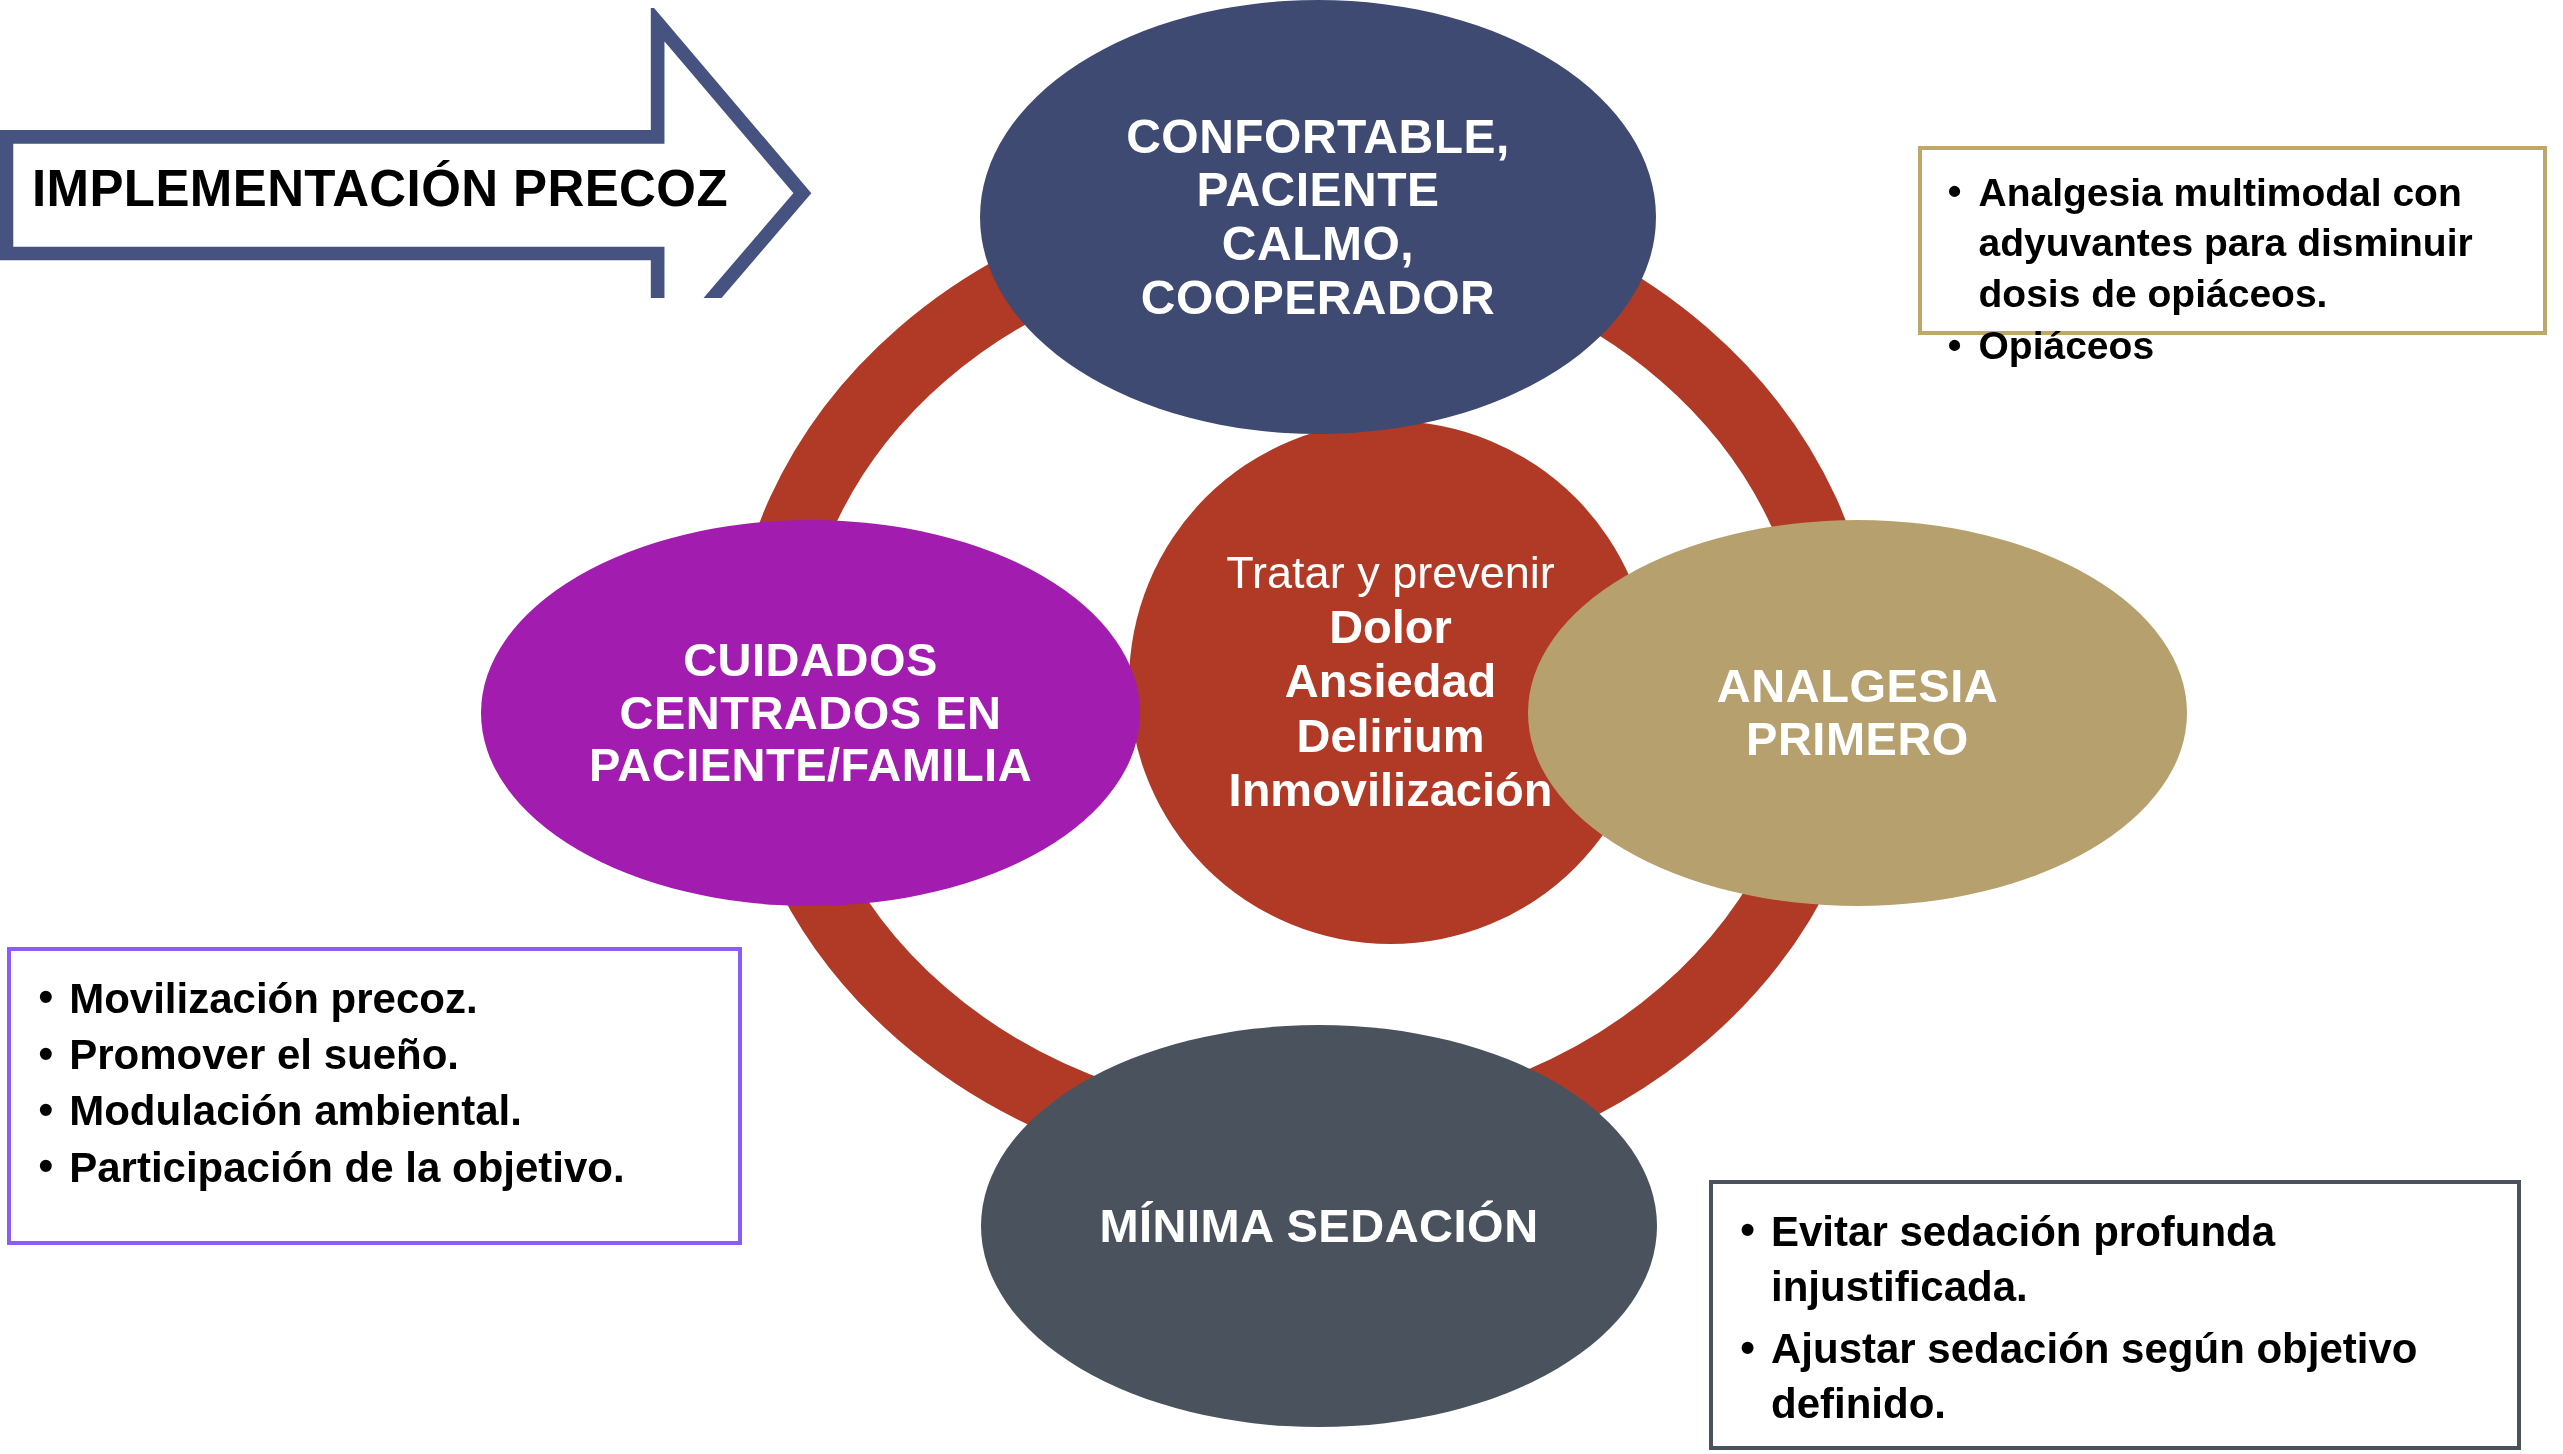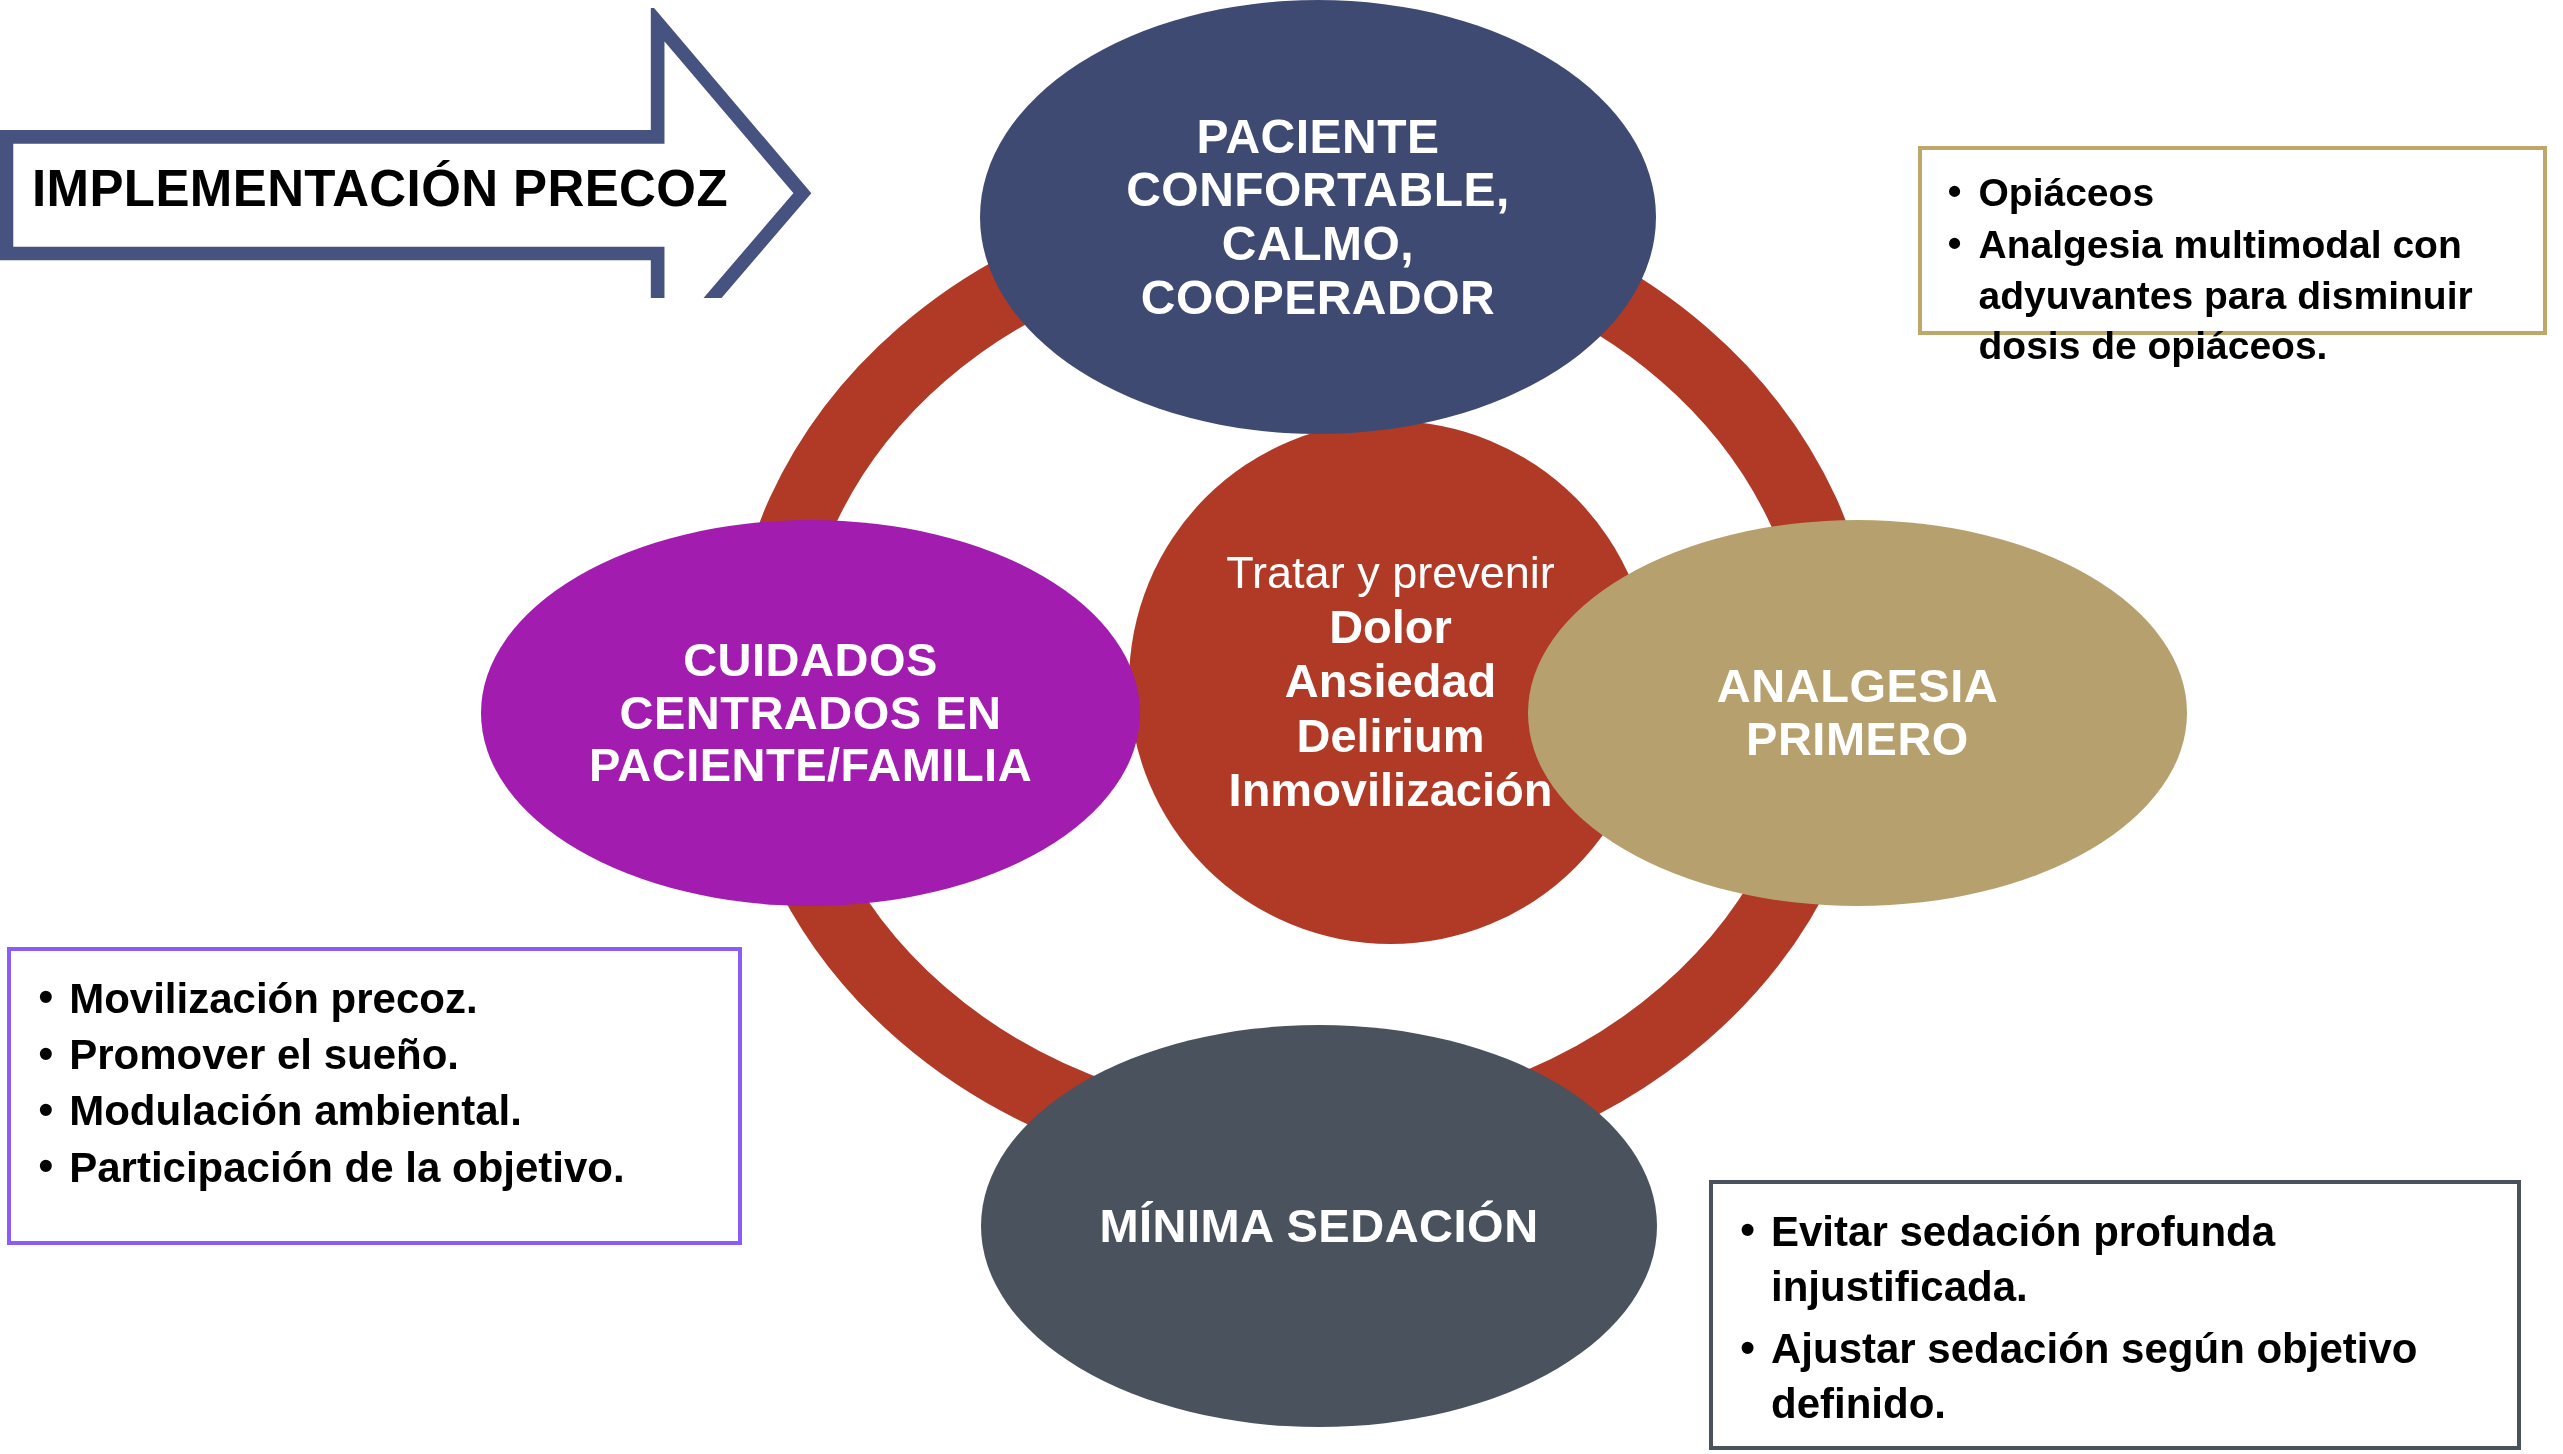--- a/index.html
+++ b/index.html
@@ -97,22 +97,22 @@
   <div class="node node-center">
     <span class="center-lead">Tratar y prevenir</span>
     <span class="center-item">Dolor</span>
     <span class="center-item">Ansiedad</span>
     <span class="center-item">Delirium</span>
     <span class="center-item">Inmovilización</span>
   </div>
 
   <div class="node node-top">
     <div>
+      <div>CONFORTABLE,</div>
       <div>PACIENTE</div>
-      <div>CONFORTABLE,</div>
       <div>CALMO,</div>
       <div>COOPERADOR</div>
     </div>
   </div>
 
   <div class="node node-left">
     <div>
       <div>CUIDADOS</div>
       <div>CENTRADOS EN</div>
       <div>PACIENTE/FAMILIA</div>
@@ -125,22 +125,22 @@
       <div>PRIMERO</div>
     </div>
   </div>
 
   <div class="node node-bottom">
     <div>MÍNIMA SEDACIÓN</div>
   </div>
 
   <div class="cal-opioides callout">
     <ul>
+      <li>Analgesia multimodal con adyuvantes para disminuir dosis de opiáceos.</li>
       <li>Opiáceos</li>
-      <li>Analgesia multimodal con adyuvantes para disminuir dosis de opiáceos.</li>
     </ul>
   </div>
 
   <div class="cal-moviliza callout">
     <ul>
       <li>Movilización precoz.</li>
       <li>Promover el sueño.</li>
       <li>Modulación ambiental.</li>
       <li>Participación de la objetivo.</li>
     </ul>

